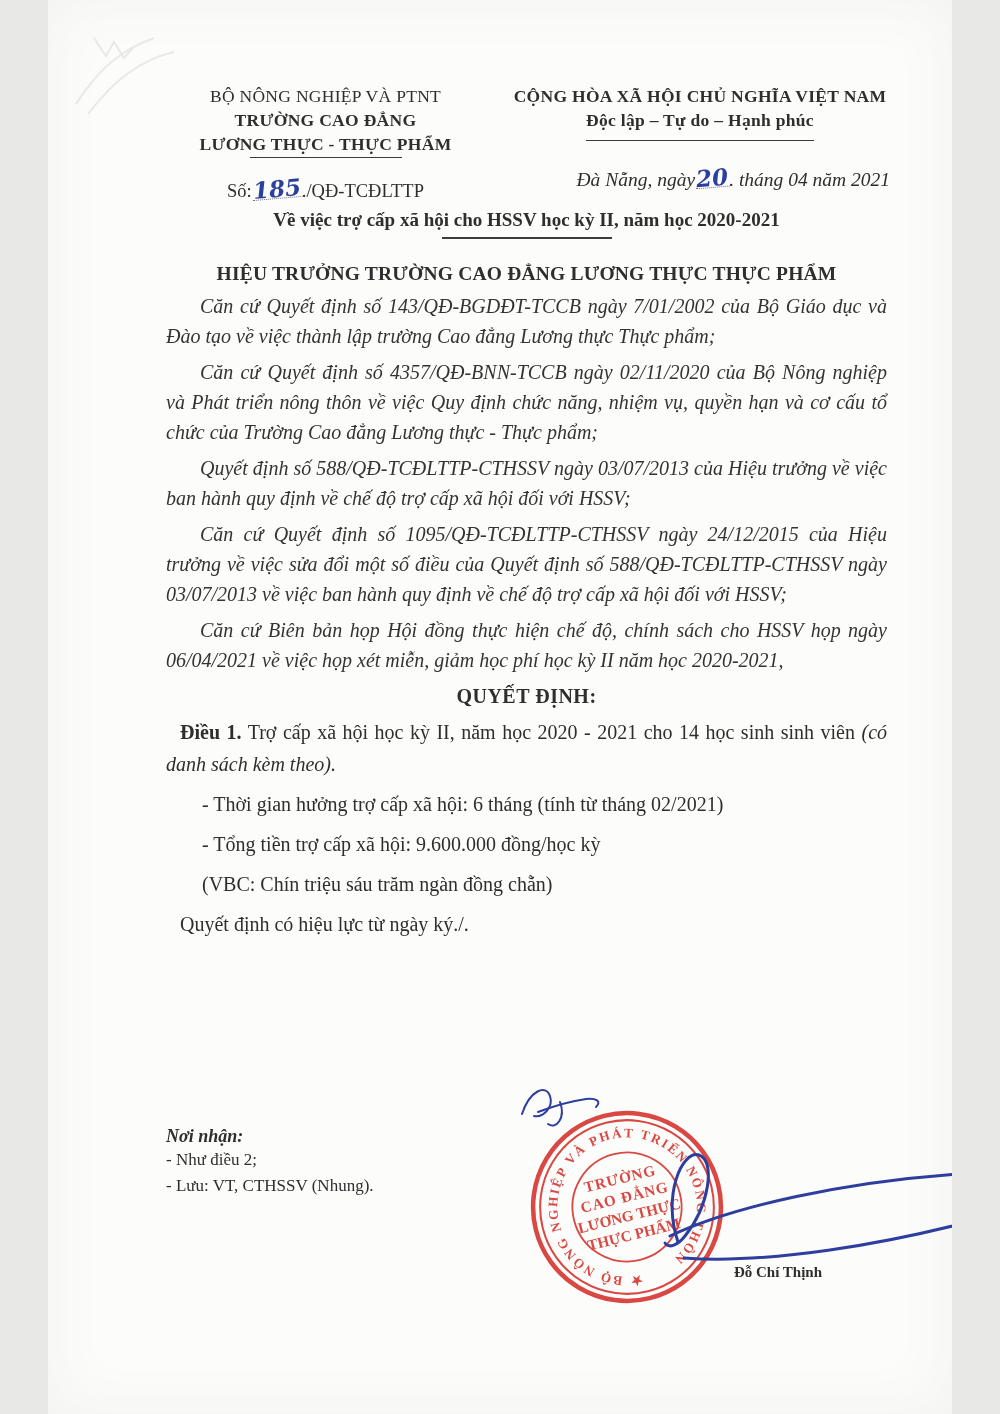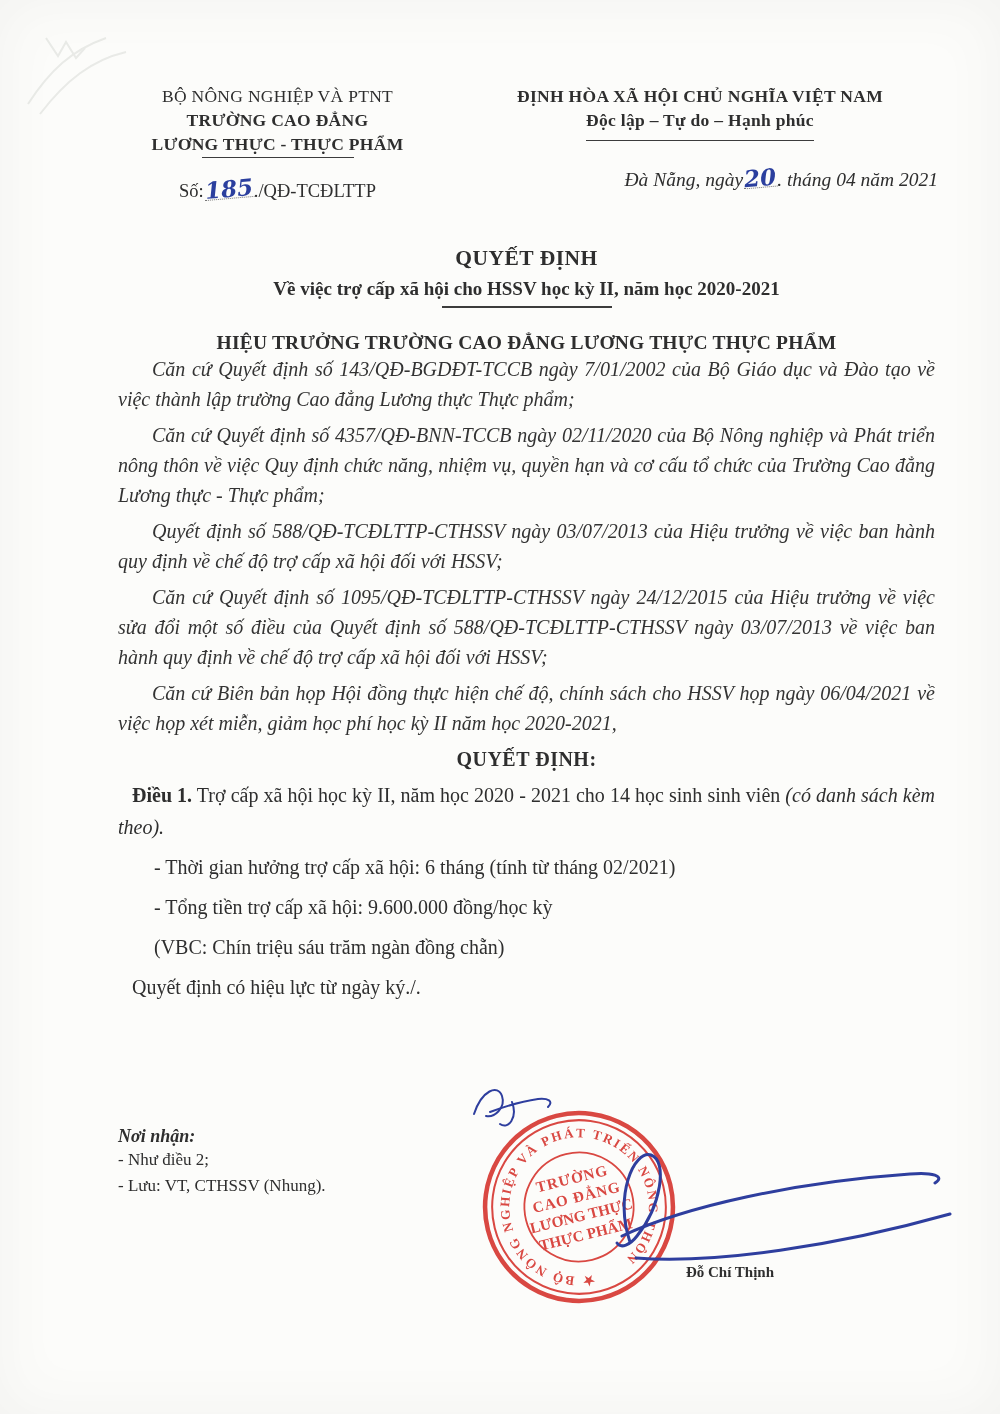--- a/index.html
+++ b/index.html
@@ -1,17 +1,17 @@
 <!DOCTYPE html>
 <html><head>
 <meta charset="utf-8">
 <style>
   html,body { margin:0; padding:0; background:#e8e8e6; }
   .page {
-    position:relative; width:1000px; height:1414px; margin:0 auto;
+    position:relative; width:904px; height:1414px; margin:0 auto;
     background:#fcfcfa;
     box-shadow: inset 0 0 60px rgba(90,90,80,0.06);
     font-family:"Liberation Serif","DejaVu Serif",serif;
     color:#2e2e2e; overflow:hidden;
   }
   .corner-artifact { position:absolute; left:10px; top:8px; opacity:.55; }
 
   
   .header { display:flex; padding:84px 60px 0 95px; }
   .header-left { width:365px; text-align:center; }
@@ -29,21 +29,21 @@
 
   
   .content { margin:0 65px 0 118px; }
   .title { text-align:center; font-weight:bold; font-size:21.5px; letter-spacing:.5px; margin-top:44px; }
   .subtitle { text-align:center; font-weight:bold; font-size:19px; margin-top:7px; }
   .subtitle-rule { width:170px; border-bottom:2px solid #3c3c3c; margin:6px auto 0; }
   .issuer { text-align:center; font-weight:bold; font-size:19.5px; margin-top:24px; letter-spacing:.2px; }
 
   .recital { font-style:italic; font-size:20px; line-height:30px; text-align:justify;
              text-indent:34px; margin:6px 0 0; color:#333; }
-  .recital:first-of-type { margin-top:0; }
+  .recital:first-of-type { margin-top:6px; }
 
   .decision-heading { text-align:center; font-weight:bold; font-size:20px; margin:10px 0 8px; letter-spacing:.5px; }
 
   .article { font-size:20px; line-height:32px; text-align:justify; text-indent:14px; margin:0; }
   .detail  { font-size:20px; line-height:32px; margin:8px; padding-left:28px; }
 
   
   .recipients { position:absolute; left:118px; top:1126px; }
   .recipients-label { font-weight:bold; font-style:italic; font-size:18px; }
   .recipient-item { font-size:17px; line-height:26px; }
@@ -75,30 +75,29 @@
     <div class="header-left">
       <div class="h-line">BỘ NÔNG NGHIỆP VÀ PTNT</div>
       <div class="h-line b">TRƯỜNG CAO ĐẲNG</div>
       <div class="h-line b">LƯƠNG THỰC - THỰC PHẨM</div>
       <div class="short-underline"></div>
       <div class="so-line">
         <span>Số:</span><span class="hand">185</span><span>./QĐ-TCĐLTTP</span>
       </div>
     </div>
     <div class="header-right">
-      <div class="h-line b">ĐỊNH HÒA XÃ HỘI CHỦ NGHĨA VIỆT NAM</div>
+      <div class="h-line b">CỘNG HÒA XÃ HỘI CHỦ NGHĨA VIỆT NAM</div>
       <div class="h-line b"><span class="motto-underlined">Độc lập – Tự do – Hạnh phúc</span></div>
       <div class="date-line">
         <span>Đà Nẵng, ngày</span><span class="hand">20</span><span>. tháng 04 năm 2021</span>
       </div>
     </div>
   </div>
 
   <div class="content">
-    <div class="title">QUYẾT ĐỊNH</div>
     <div class="subtitle">Về việc trợ cấp xã hội cho HSSV học kỳ II, năm học 2020-2021</div>
     <div class="subtitle-rule"></div>
     <div class="issuer">HIỆU TRƯỞNG TRƯỜNG CAO ĐẲNG LƯƠNG THỰC  THỰC PHẨM</div>
 
     <p class="recital">Căn cứ Quyết định số 143/QĐ-BGDĐT-TCCB ngày 7/01/2002 của Bộ Giáo dục và Đào tạo về việc thành lập trường Cao đẳng Lương thực Thực phẩm;</p>
     <p class="recital">Căn cứ Quyết định số 4357/QĐ-BNN-TCCB ngày 02/11/2020 của Bộ Nông nghiệp và Phát triển nông thôn về việc Quy định chức năng, nhiệm vụ, quyền hạn và cơ cấu tổ chức của Trường Cao đẳng Lương thực - Thực phẩm;</p>
     <p class="recital">Quyết định số 588/QĐ-TCĐLTTP-CTHSSV ngày 03/07/2013 của Hiệu trưởng về việc ban hành quy định về chế độ trợ cấp xã hội đối với HSSV;</p>
     <p class="recital">Căn cứ Quyết định số 1095/QĐ-TCĐLTTP-CTHSSV ngày 24/12/2015 của Hiệu trưởng về việc sửa đổi một số điều của Quyết định số 588/QĐ-TCĐLTTP-CTHSSV ngày 03/07/2013 về việc ban hành quy định về chế độ trợ cấp xã hội đối với HSSV;</p>
     <p class="recital">Căn cứ Biên bản họp Hội đồng thực hiện chế độ, chính sách cho HSSV họp ngày 06/04/2021 về việc họp xét miễn, giảm học phí học kỳ II năm học 2020-2021,</p>
 

